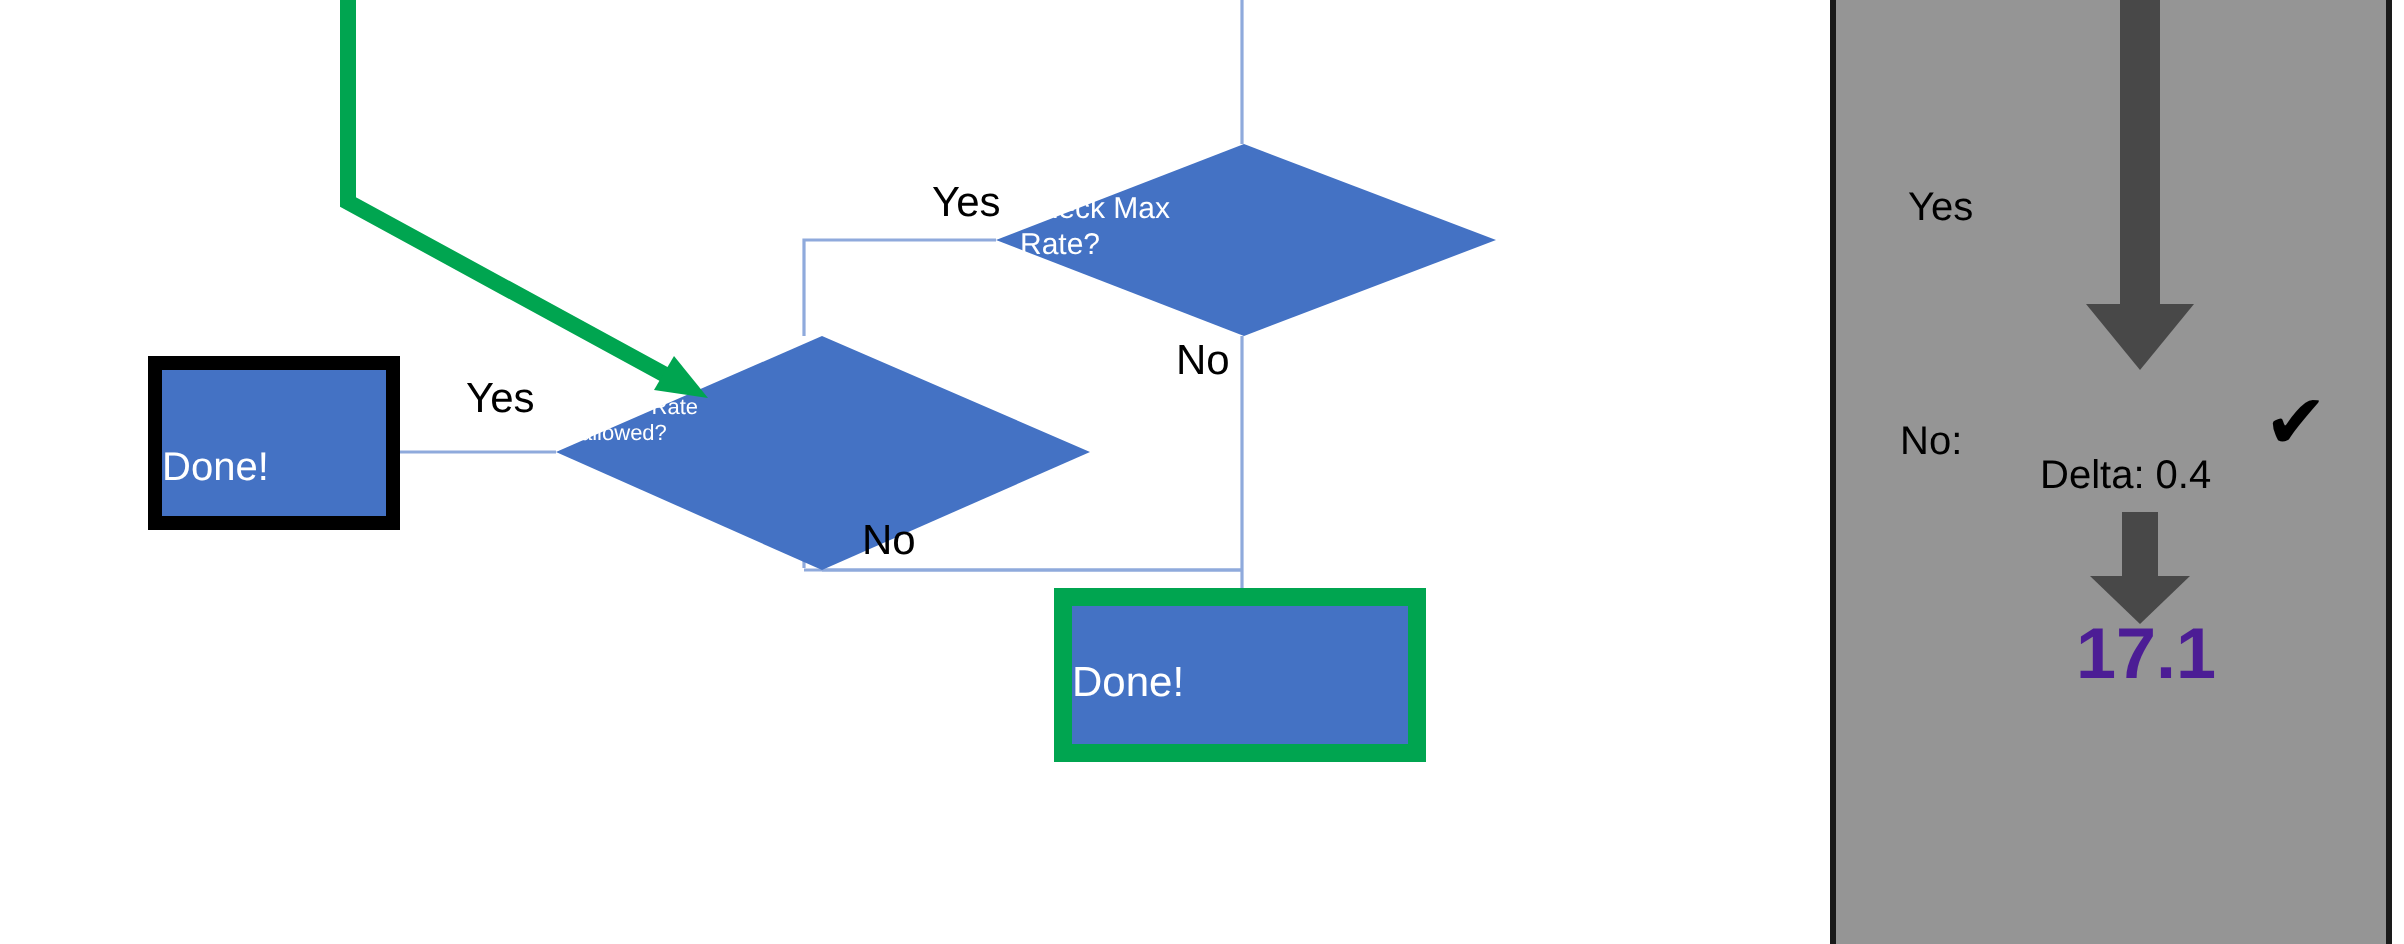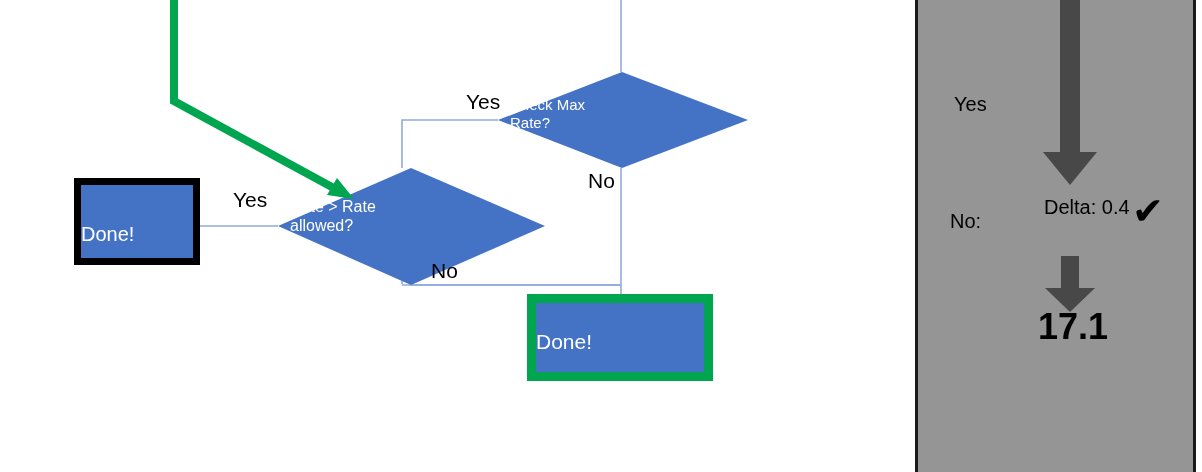--- a/index.html
+++ b/index.html
@@ -74,21 +74,21 @@
   #done-box .shape-label {
     left: 0; top: 27px;
     width: 168px;
     font-size: 21px;
   }
 
   
   #d-rate-label {
     left: 290px; top: 198px;
     width: 244px;
-    font-size: 16px;
+    font-size: 11px;
   }
   #d-maxrate-label {
     left: 510px; top: 96px;
     width: 226px;
     font-size: 15px;
   }
 
   
   #lbl-yes-err   { left: 233px; top: 189px; }
   #lbl-no-rate   { left: 431px; top: 260px; }
@@ -111,32 +111,32 @@
   }
   .panel-text {
     position: absolute;
     color: #000000;
     font-size: 20px;
     line-height: 1;
     white-space: nowrap;
   }
   #p-yes    { left: 36px;  top: 94px; }
   #p-no     { left: 32px;  top: 211px; }
-  #p-delta  { left: 102px; top: 197px; margin-left: 24px; }
+  #p-delta  { left: 102px; top: 228px; }
   #p-check  {
     left: 214px; top: 192px;
     font-size: 38px;
     font-family: "DejaVu Sans", sans-serif;
   }
   #p-value {
     position: absolute;
     left: 95px; top: 309px;
     width: 120px;
     text-align: center;
-    color: #000000;
+    color: #4c1d95;
     font-size: 36px;
     font-weight: bold;
     line-height: 1;
   }
 </style>
 </head>
 <body>
 
 <div id="stage">
 

